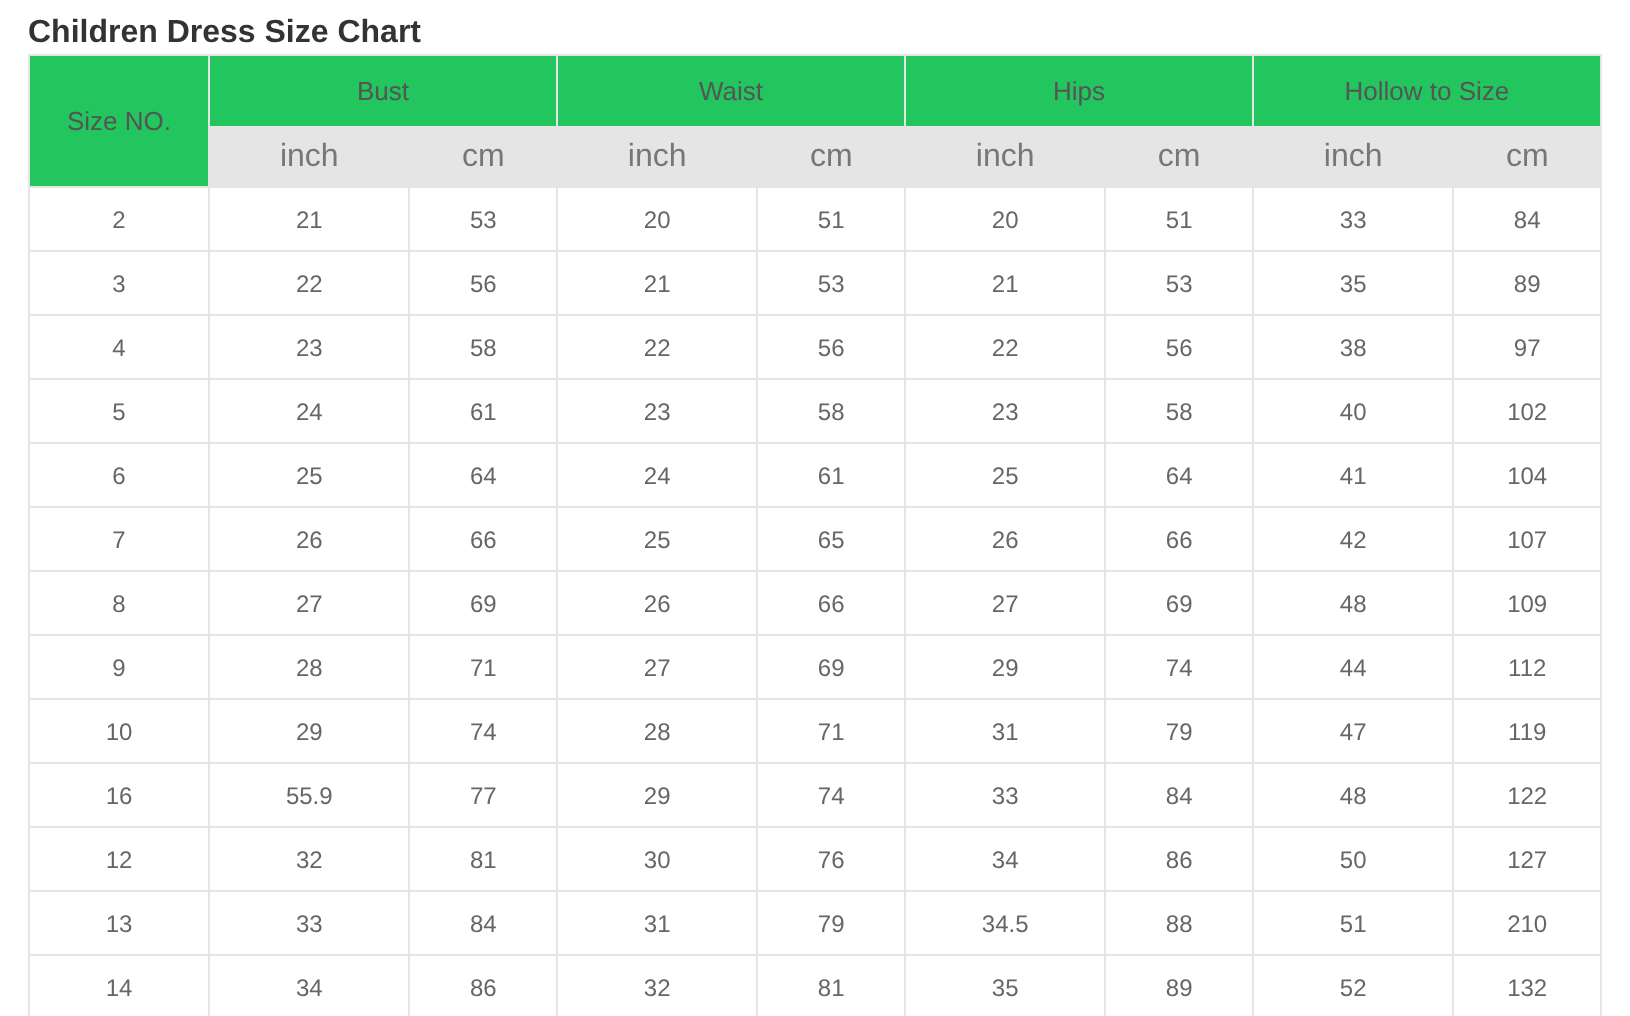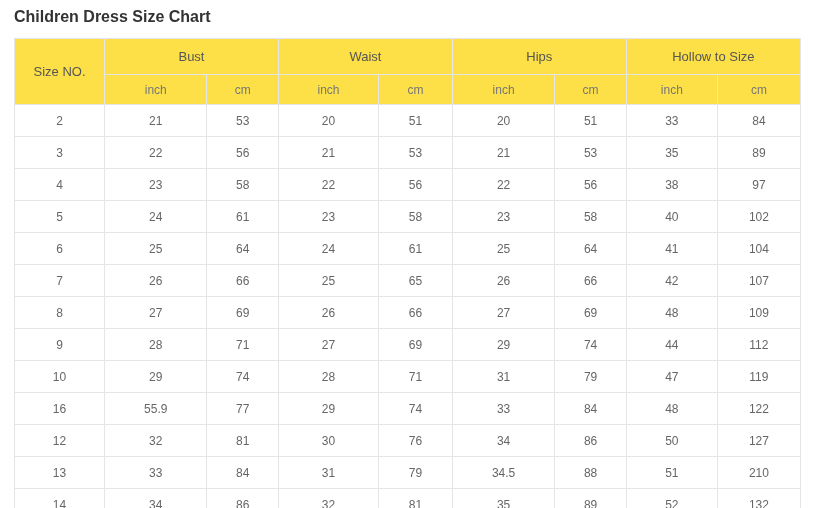--- a/index.html
+++ b/index.html
@@ -10,46 +10,46 @@
     body {
       font-family: Arial, Helvetica, sans-serif;
       background: #fff;
       width: 815px;
       padding: 8px 14px;
     }
     .title {
       font-size: 16px;
       font-weight: bold;
       color: #333;
-      margin-bottom: 12px;
+      margin-bottom: 1px;
     }
     table {
       width: 100%;
       border-collapse: collapse;
       font-size: 12px;
       color: #555;
     }
     th, td {
       border: 1px solid #e5e5e5;
       text-align: center;
       vertical-align: middle;
     }
     thead tr.group-row th {
-      background: #fde047;
+      background: #22c55e;
       font-weight: normal;
       color: #555;
       height: 36px;
       font-size: 13px;
     }
     thead tr.unit-row th {
-      background: #fde047;
+      background: #e5e5e5;
       font-weight: normal;
       color: #777;
       height: 30px;
-      font-size: 12px;
+      font-size: 16px;
     }
     tbody td {
       height: 32px;
       color: #666;
     }
     tbody td.size-col {
       color: #666;
     }
     .size-no-header {
       width: 90px;

